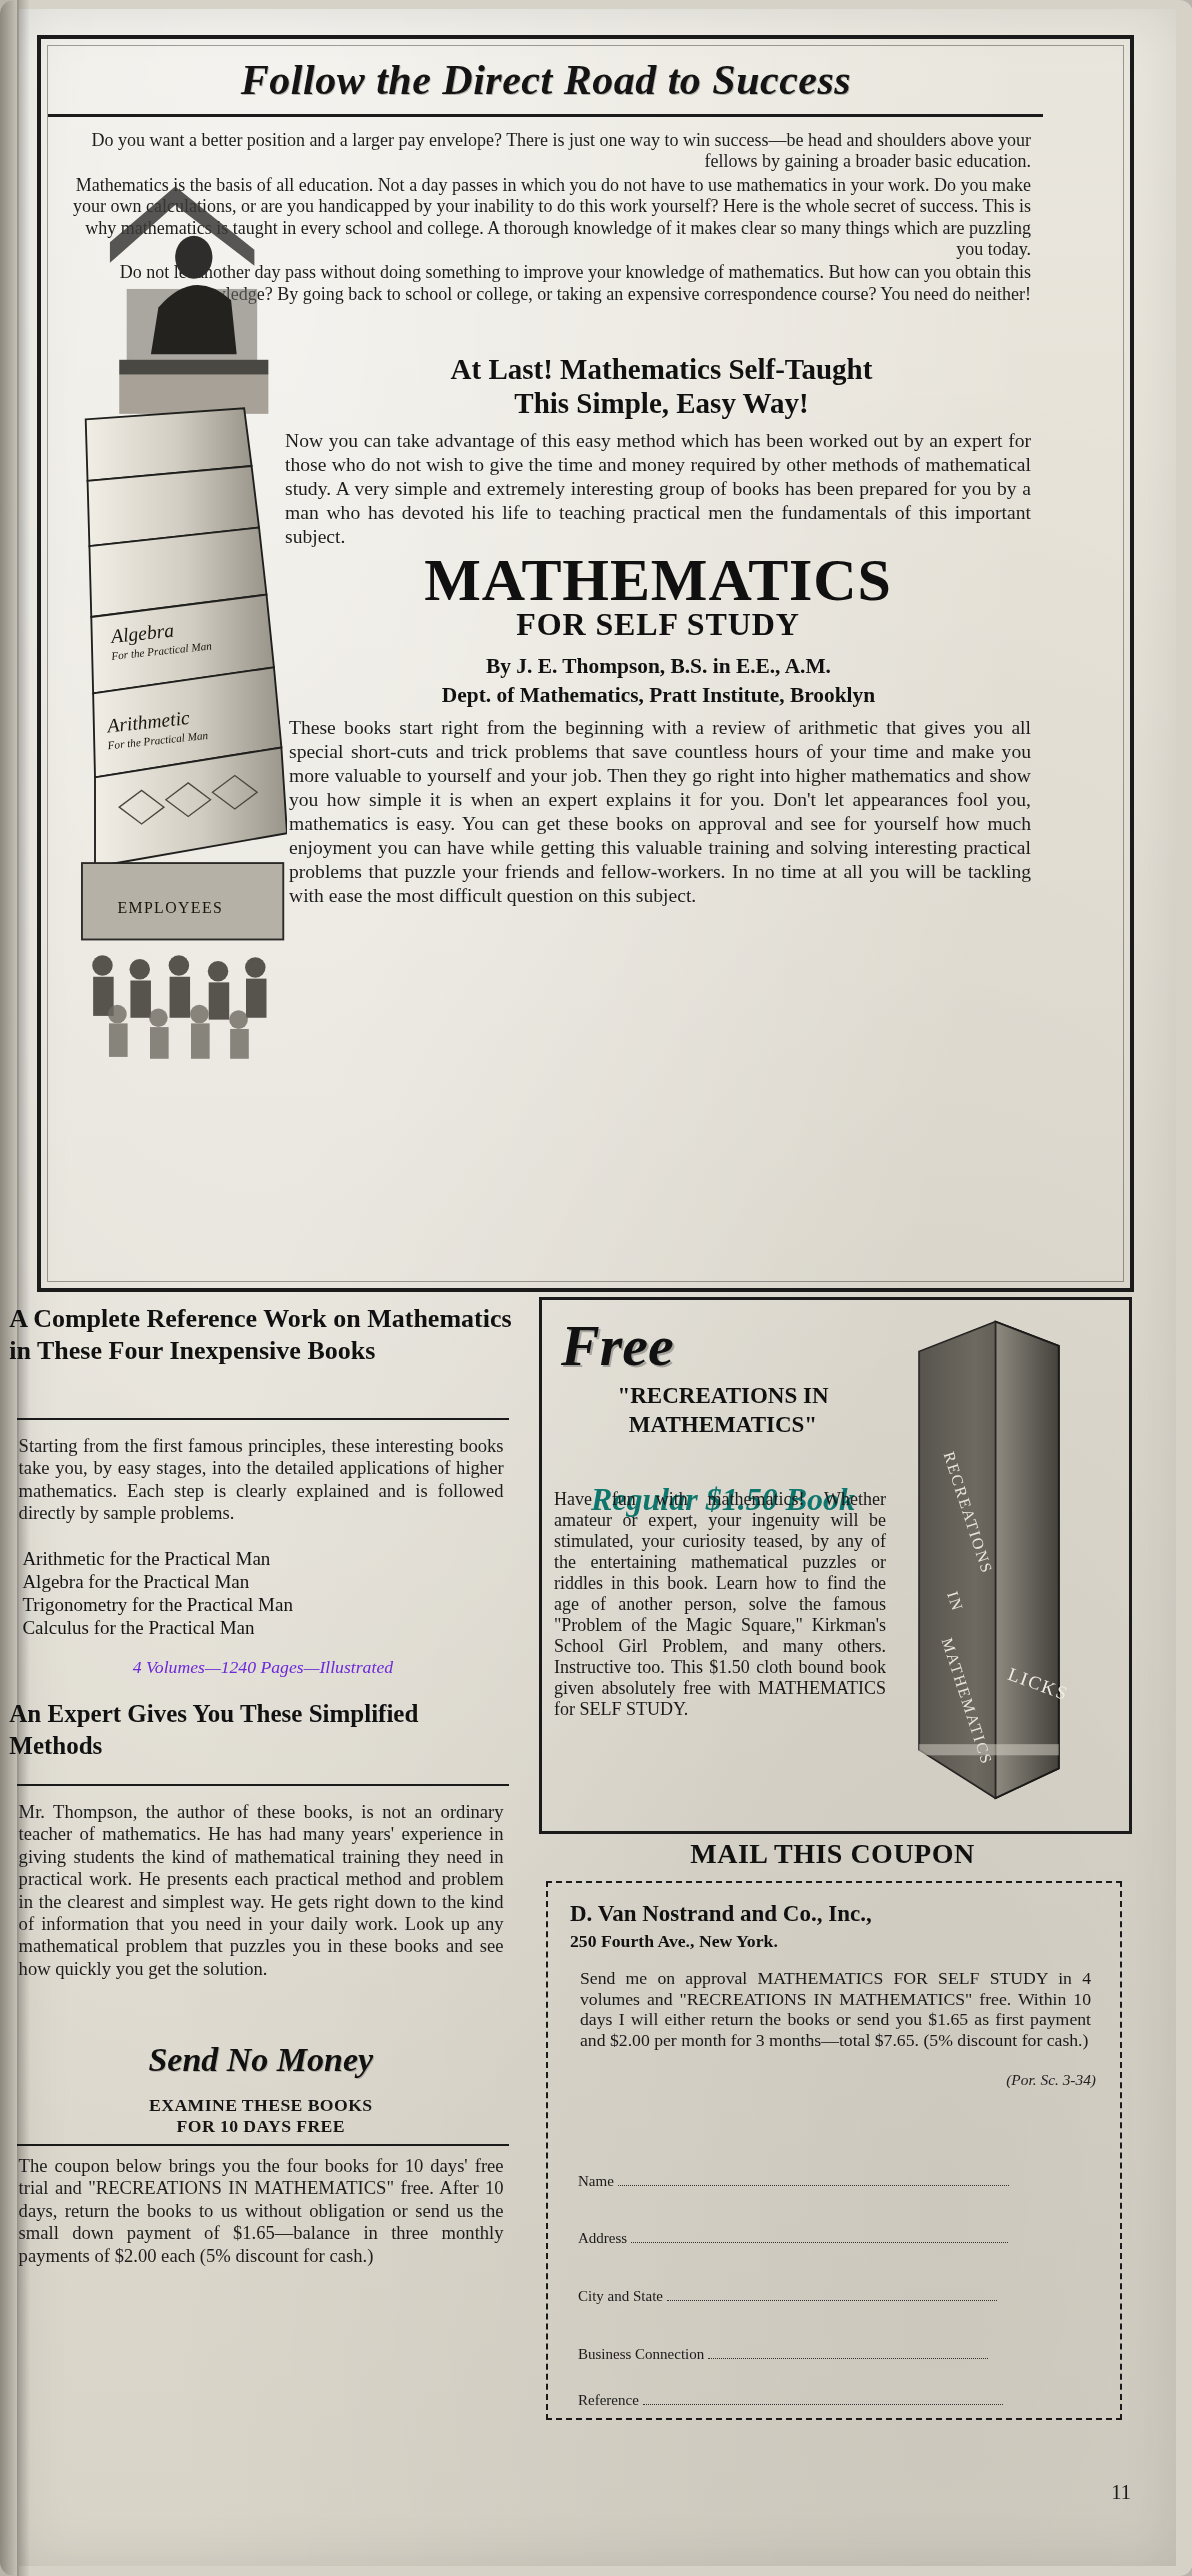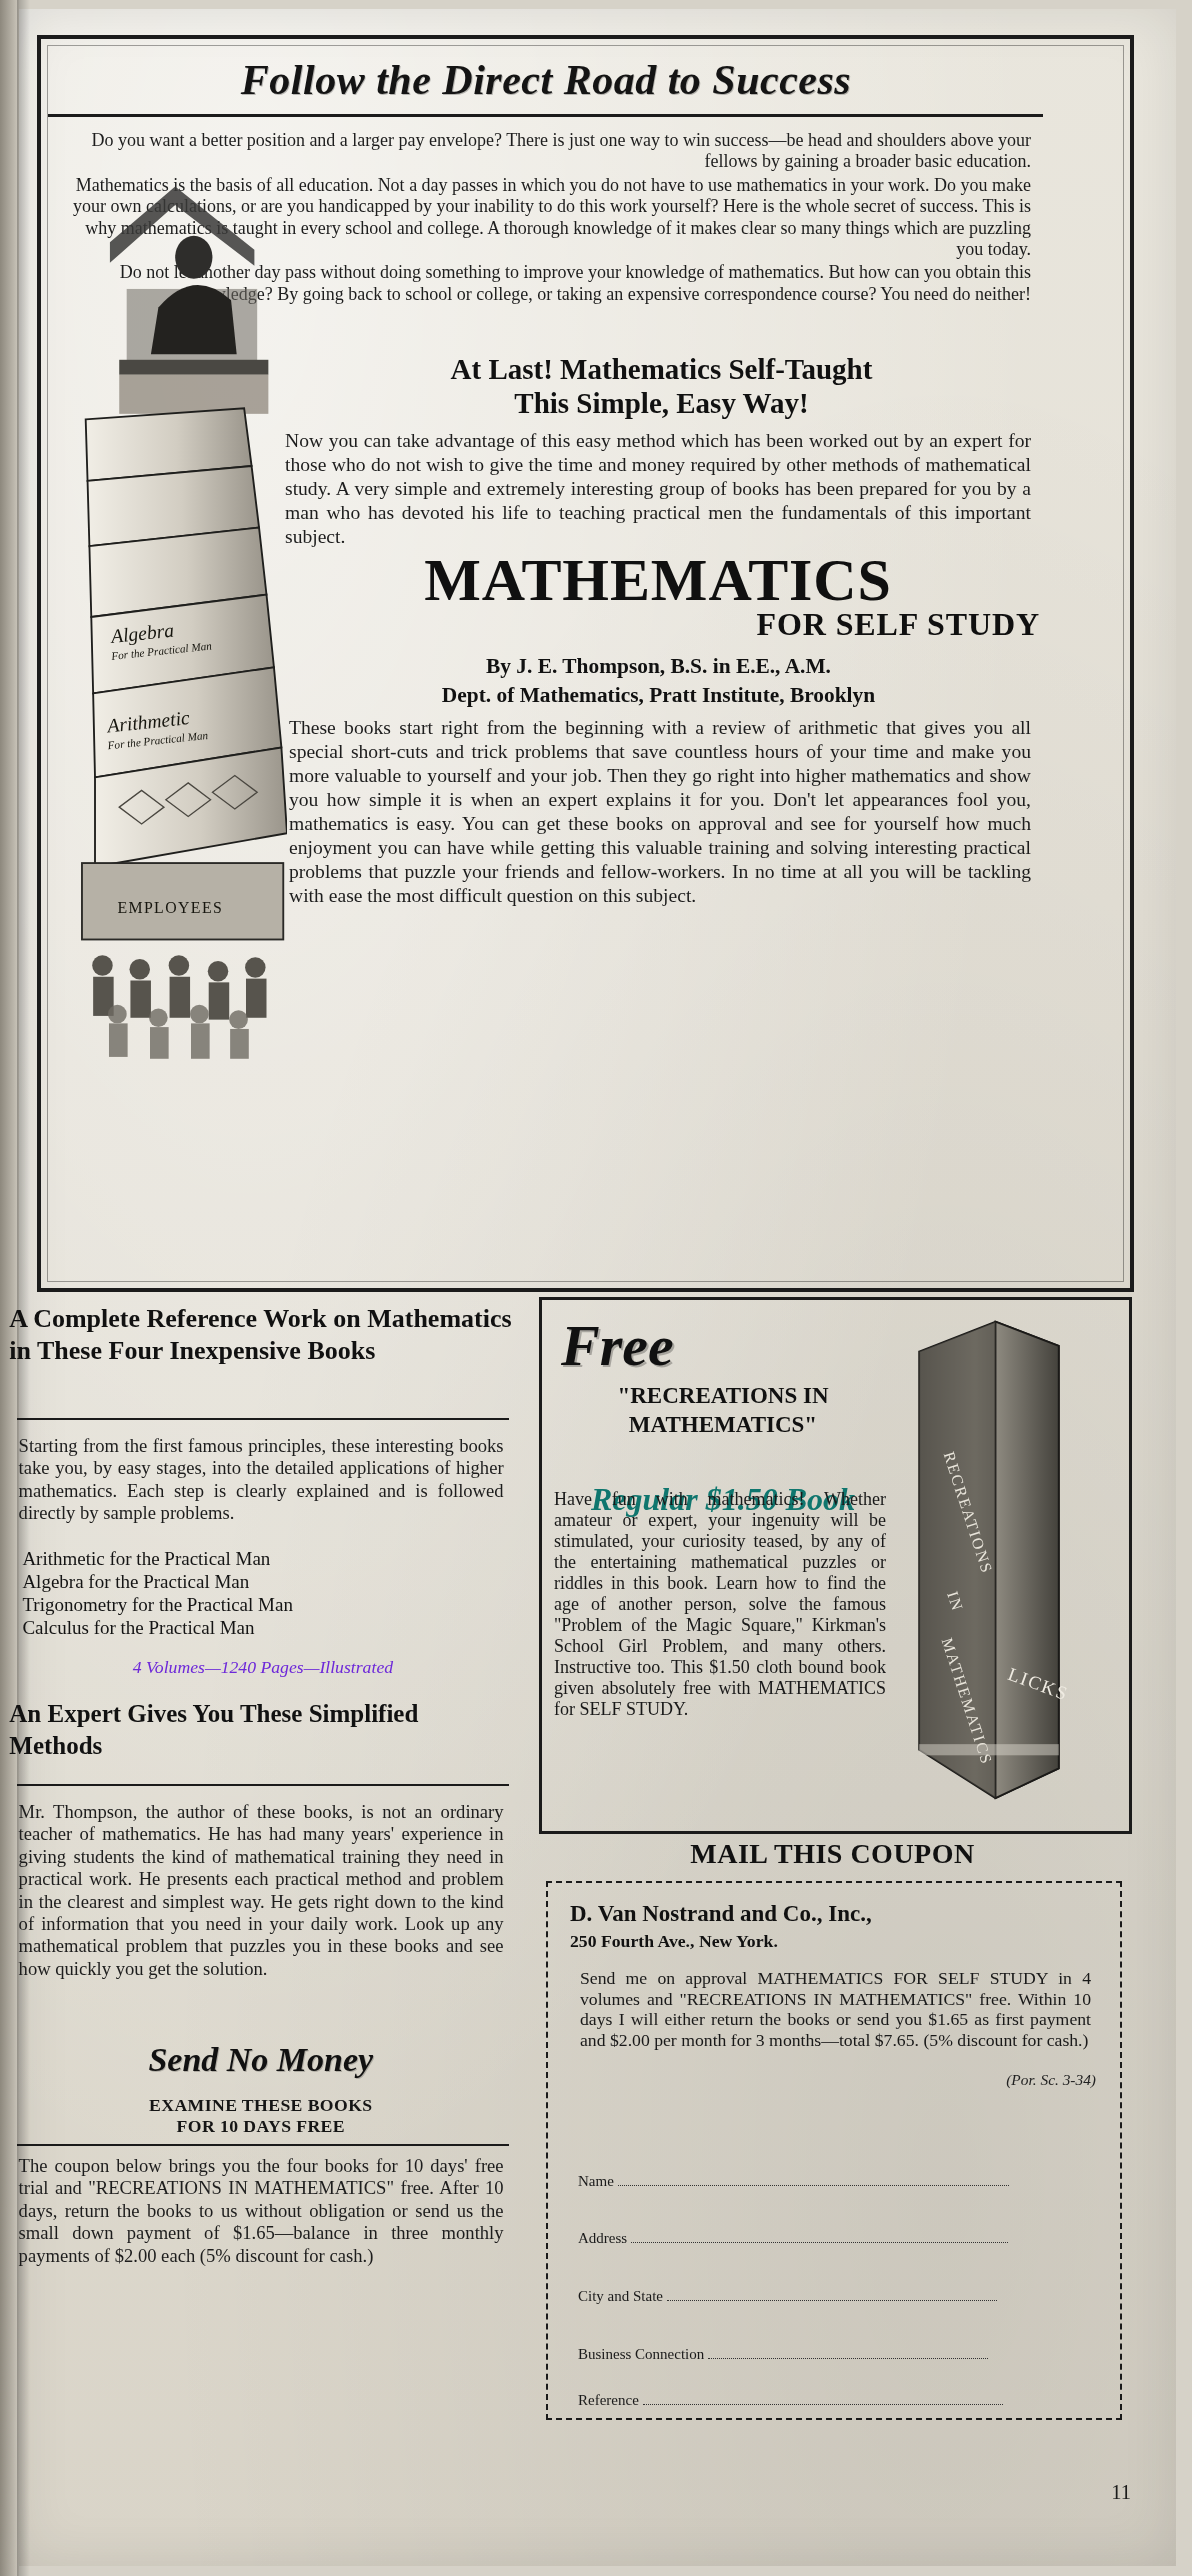--- a/index.html
+++ b/index.html
@@ -2,20 +2,21 @@
 <html style="font-size:15px"><head>
 <meta charset="utf-8">
 <style>
   html,body{margin:0;padding:0;background:#b9b5ac;}
   body{font-family:"Liberation Serif", serif;}
   #page{
     position:relative;
     width:1193px;height:2576px;
     background:#d6d2c8;
     overflow:hidden;
+    border-radius:14px;
   }
   
   #paper{
     position:absolute;left:17px;top:9.3px;width:1159px;height:2557px;
     background:
       radial-gradient(ellipse at 20% 10%, rgba(255,255,255,0.55), rgba(255,255,255,0) 60%),
       radial-gradient(ellipse at 80% 85%, rgba(0,0,0,0.07), rgba(0,0,0,0) 60%),
       linear-gradient(180deg,#e9e6dd 0%, #e4e0d6 35%, #dedacf 70%, #d9d4c8 100%);
     box-shadow:inset 0 0 56px rgba(0,0,0,0.10);
   }
@@ -62,21 +63,21 @@
   #sub1{left:298px;top:352px;width:727px;font-size:29px;line-height:34px;}
   .para2{
     left:285px;top:429px;width:746px;font-size:19.6px;line-height:24px;
   }
   .bigtitle{
     position:absolute;left:276px;top:546px;width:764px;text-align:center;
     font-weight:bold;font-size:60px;letter-spacing:0.9px;color:#101010;
     font-family:"Liberation Serif", serif;
   }
   .bigtitle2{
-    position:absolute;left:276px;top:606px;width:764px;text-align:right;
+    position:absolute;left:276px;top:606px;width:764px;text-align:center;
     font-weight:bold;font-size:32px;letter-spacing:0.9px;color:#101010;
   }
   .byline{
     position:absolute;left:280px;top:652px;width:757px;text-align:center;
     font-weight:bold;font-size:21.4px;line-height:29px;color:#111;
   }
   .para3{
     left:289px;top:716px;width:742px;font-size:19.6px;line-height:24px;
   }
   

